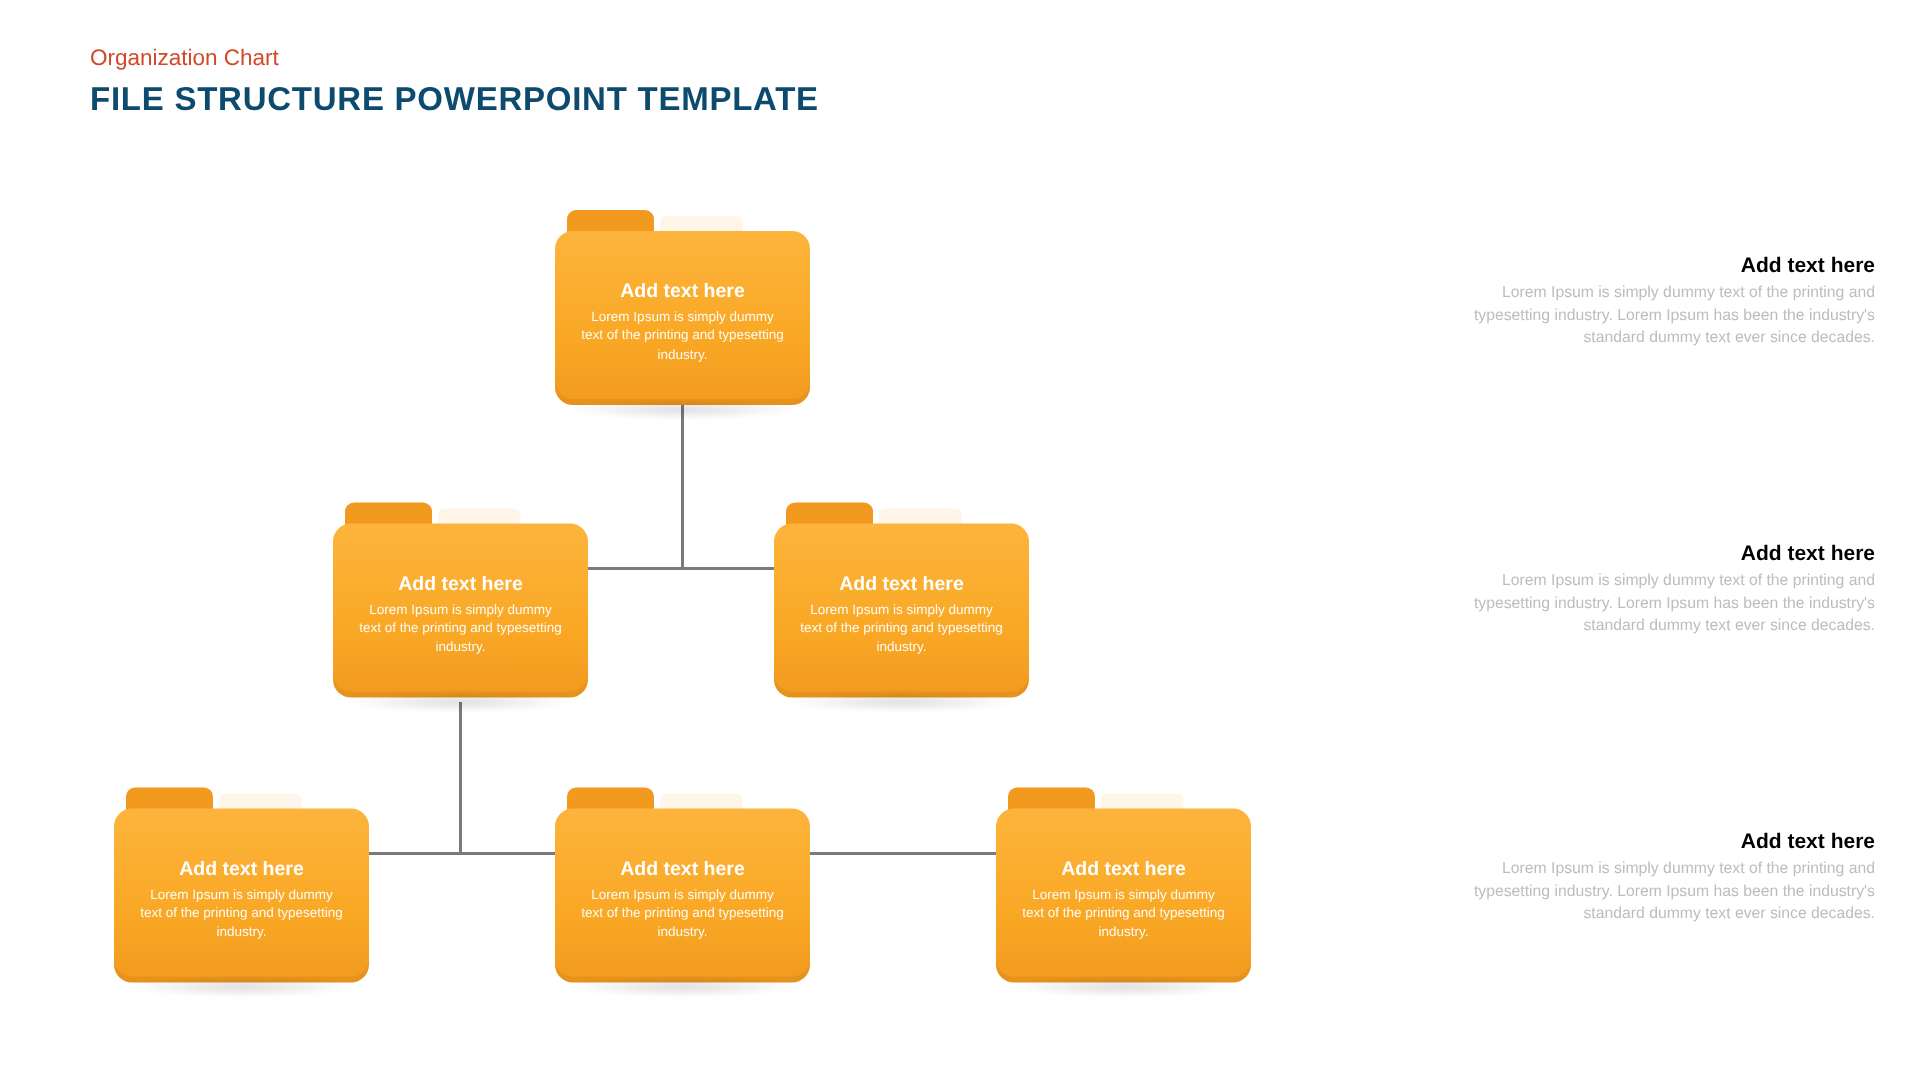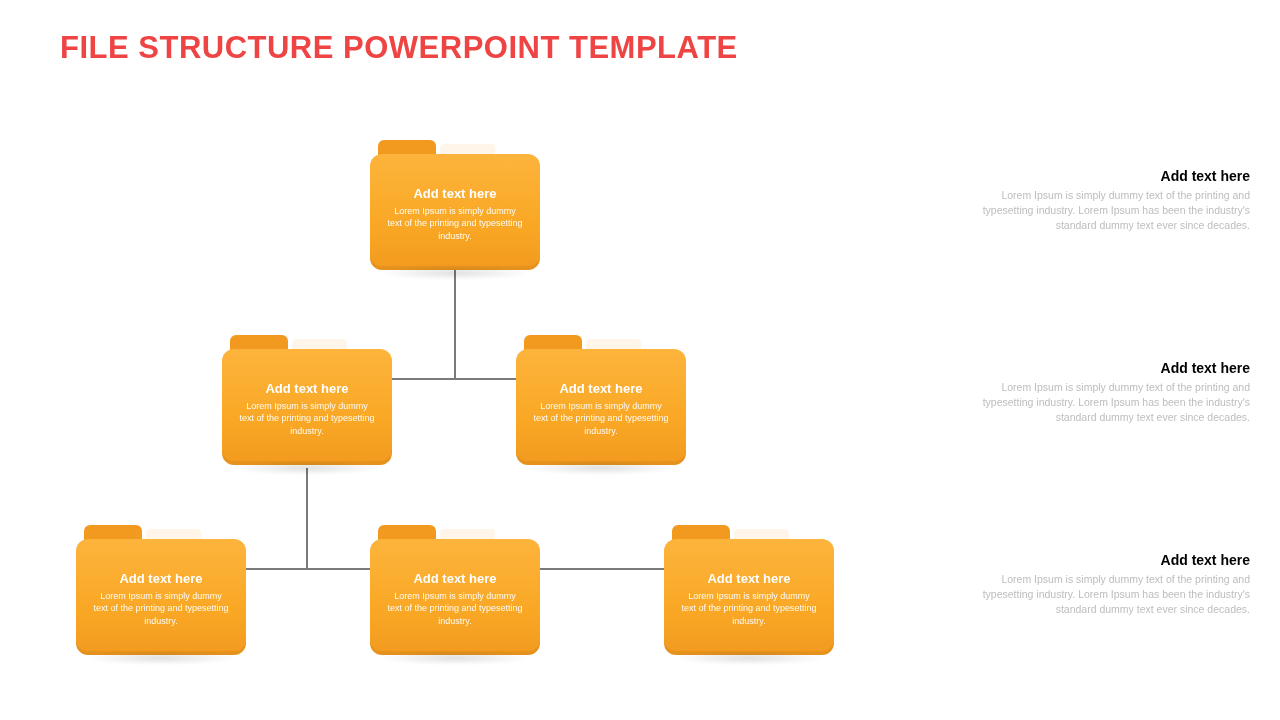--- a/index.html
+++ b/index.html
@@ -3,21 +3,21 @@
 <meta charset="utf-8">
 <style>
   * { box-sizing: border-box; margin: 0; padding: 0; }
   body {
     width: 1280px; height: 720px;
     font-family: Arial, Helvetica, sans-serif;
     background: #fff; position: relative; overflow: hidden;
   }
   .header { position: absolute; left: 60px; top: 30px; }
   .subtitle { color: #d2492a; font-size: 15px; font-weight: 400; margin-bottom: 6px; }
-  .title { color: #ef4444; font-size: 31px; font-weight: 900; letter-spacing: 0.5px; }
+  .title { color: #0c4a6e; font-size: 22px; font-weight: 900; letter-spacing: 0.5px; }
 
   
   .folder {
     position: absolute; width: 170px; height: 130px;
   }
   .folder .tab-back {
     position: absolute; top: 0; left: 8px; width: 58px; height: 18px;
     background: #f29a1f; border-radius: 6px 6px 0 0;
   }
   .folder .tab-front {
@@ -45,20 +45,21 @@
 
   
   .info { position: absolute; left: 960px; width: 290px; text-align: right; }
   .info .ititle { font-size: 14px; font-weight: 700; color: #000; margin-bottom: 4px; }
   .info .idesc  { font-size: 10.5px; line-height: 1.45; color: #bdbdbd; }
 </style>
 </head>
 <body>
 
 <div class="header">
+  <div class="subtitle">Organization Chart</div>
   <div class="title">FILE STRUCTURE POWERPOINT TEMPLATE</div>
 </div>
 
 <div class="line" style="left:454px; top:270px; width:2px; height:108px;"></div>
 <div class="line" style="left:307px; top:378px; width:296px; height:2px;"></div>
 <div class="line" style="left:601px; top:365px; width:2px; height:15px;"></div>
 <div class="line" style="left:306px; top:365px; width:2px; height:15px;"></div>
 
 <div class="line" style="left:306px; top:468px; width:2px; height:100px;"></div>
 <div class="line" style="left:160px; top:568px; width:590px; height:2px;"></div>

